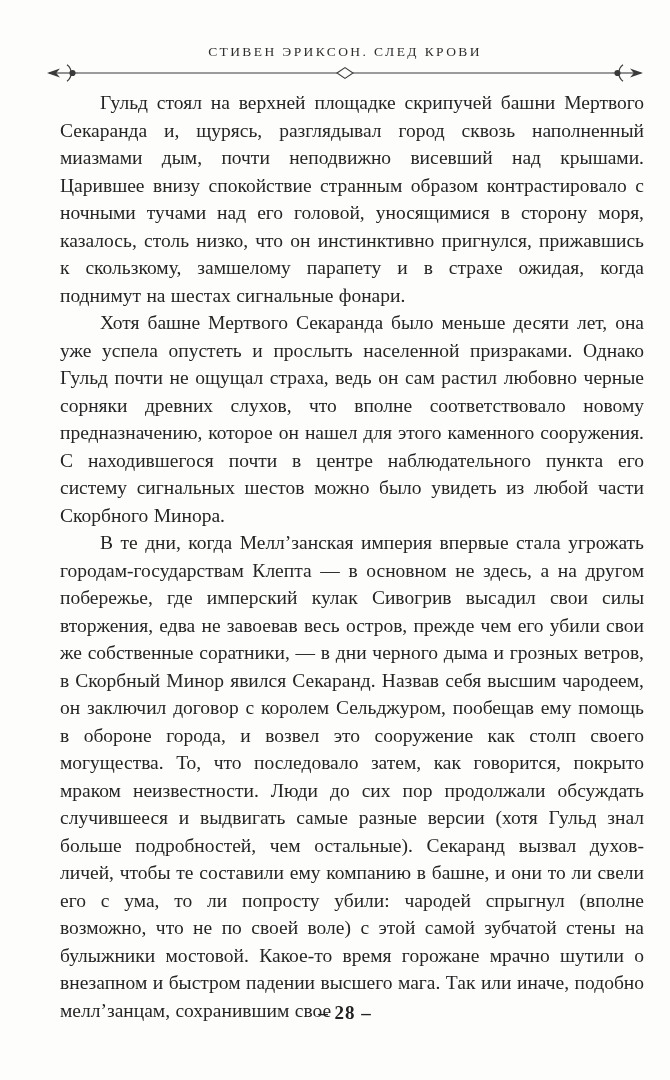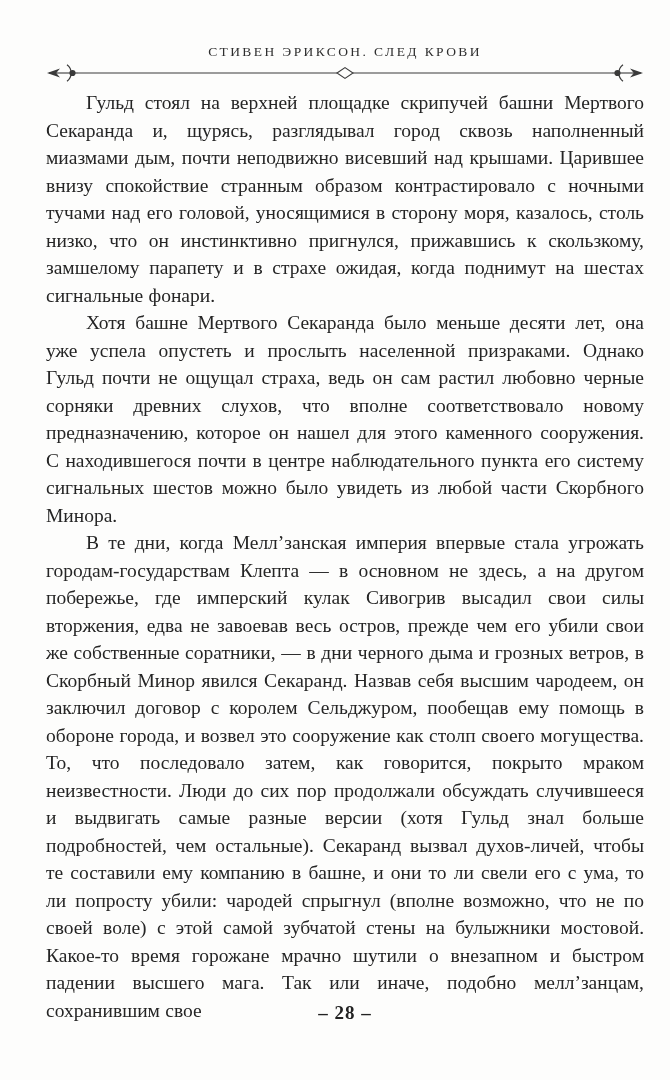--- a/index.html
+++ b/index.html
@@ -29,20 +29,21 @@
   .ornament {
     display: block;
     width: 100%;
     height: 18px;
     margin: 4px 0 0 0;
   }
   .body-text {
     margin-top: 7px;
     height: 950px;
     overflow: hidden;
+    margin-left: 14px;
   }
   .body-text p {
     margin: 0;
     font-size: 19.5px;
     line-height: 27.5px;
     text-align: justify;
     text-indent: 40px;
     word-spacing: 0.5px;
     color: #252525;
   }

